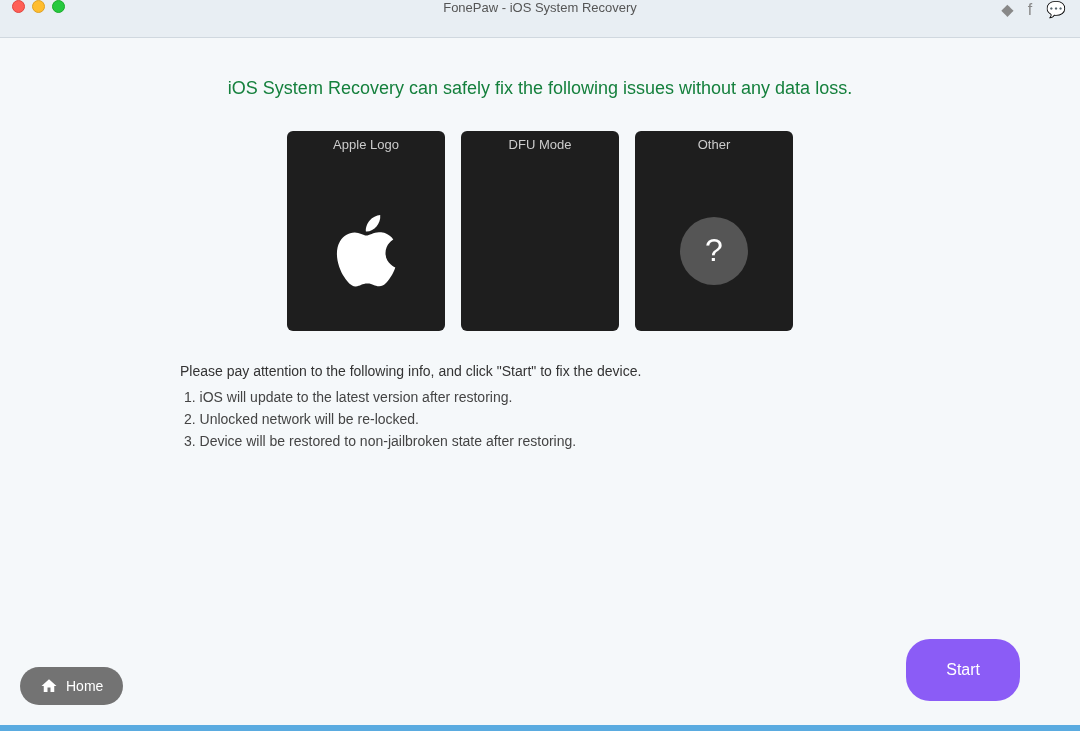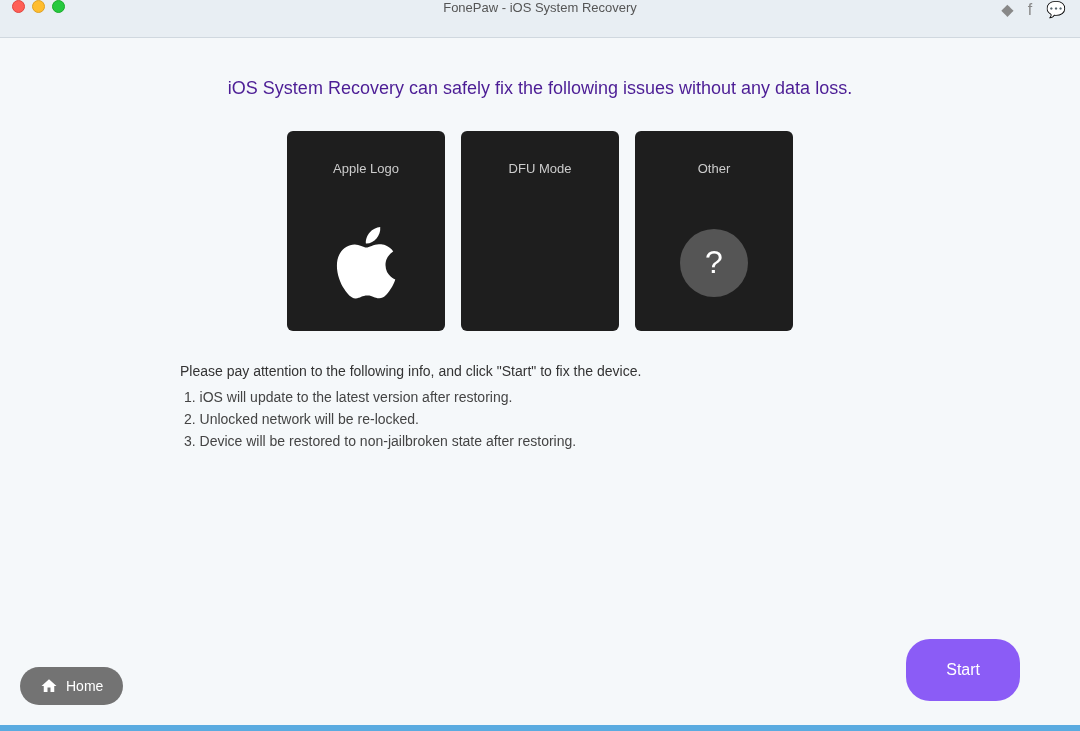--- a/index.html
+++ b/index.html
@@ -70,41 +70,41 @@
       background: #f5f8fa;
       display: flex;
       flex-direction: column;
       align-items: center;
       padding: 40px 60px 20px 60px;
       position: relative;
     }
 
     .headline {
       font-size: 18px;
-      color: #4c1d95;
+      color: #15803d;
       margin-bottom: 32px;
       text-align: center;
     }
 
     
     .cards-row {
       display: flex;
       gap: 16px;
       margin-bottom: 32px;
     }
 
     .card {
       width: 158px;
       height: 200px;
       background: #1e1e1e;
       border-radius: 6px;
       display: flex;
       flex-direction: column;
       align-items: center;
-      padding-top: 30px;
+      padding-top: 6px;
     }
 
     .card-title {
       color: #ccc;
       font-size: 13px;
       margin-bottom: 18px;
     }
 
     .card-icon-area {
       display: flex;

